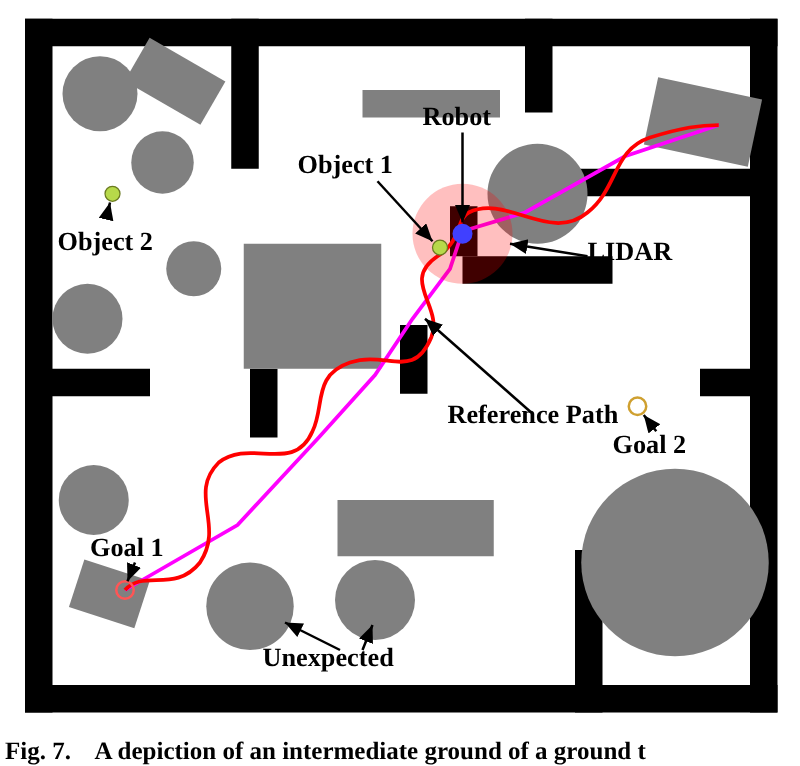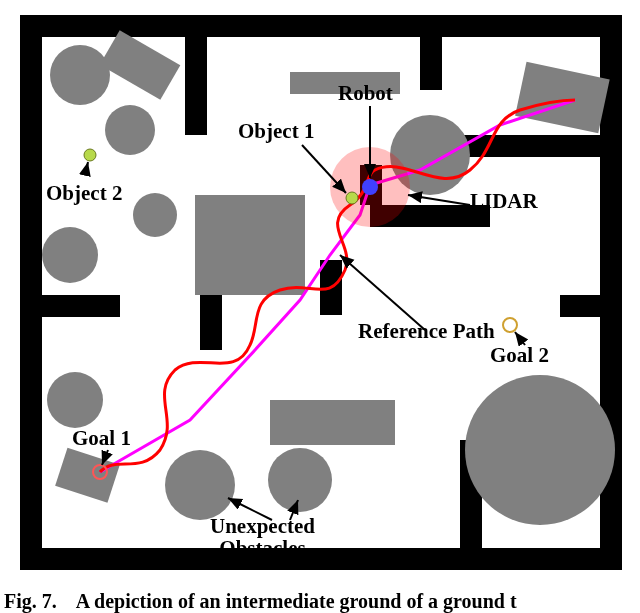--- a/index.html
+++ b/index.html
@@ -157,21 +157,20 @@
 
   <div class="label" style="left:338px; top:82px;">Robot</div>
   <div class="label" style="left:238px; top:120px;">Object 1</div>
   <div class="label" style="left:46px;  top:166px;margin-top:16px;">Object 2</div>
   <div class="label" style="left:470px; top:190px;">LIDAR</div>
   <div class="label" style="left:320px; top:320px;margin-left:38px;">Reference Path</div>
   <div class="label" style="left:490px; top:344px;">Goal 2</div>
   <div class="label" style="left:72px;  top:427px;text-align:center;">Goal 1</div>
   <div class="label" style="left:210px; top:515px; text-align:center;">
     <span>Unexpected</span><br>
-    <span>Obstacles</span>
   </div>
 
   <div class="caption">
     <span>Fig. 7.</span>
     <span>&nbsp;&nbsp;</span>
     <span>A depiction of an intermediate ground of a ground t</span>
   </div>
 </div>
 
 </body></html>

